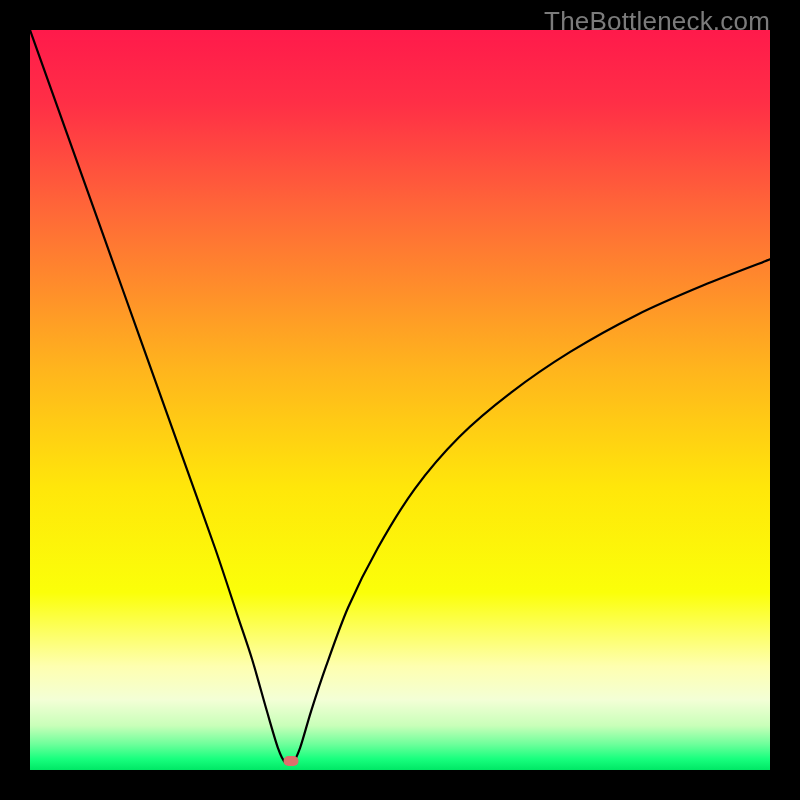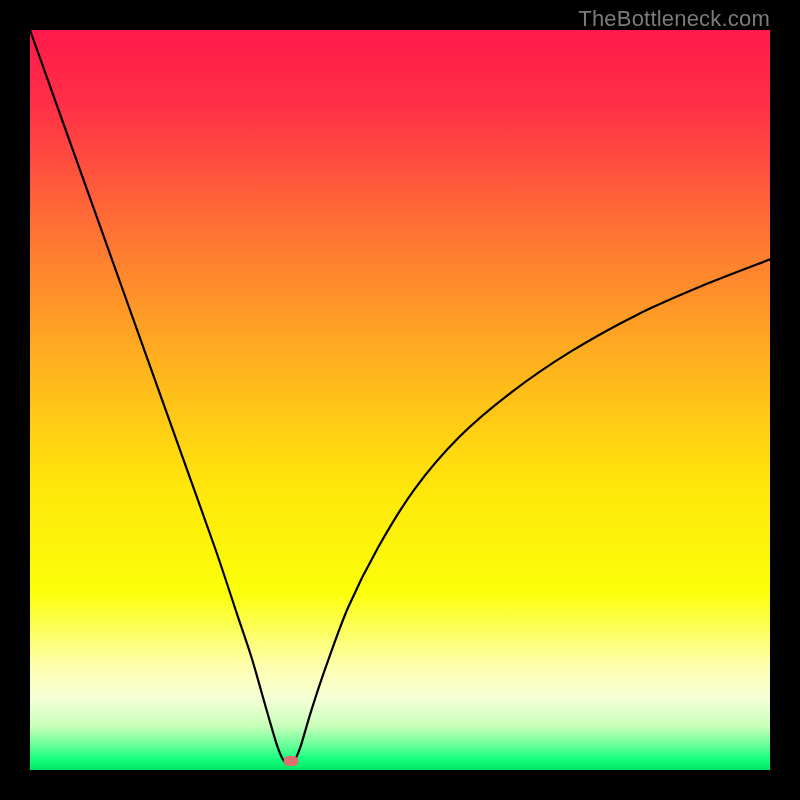--- a/index.html
+++ b/index.html
@@ -30,21 +30,21 @@
   }
   .curve {
     position: absolute;
     inset: 0;
   }
   .watermark {
     position: absolute;
     top: 6px;
     right: 30px;
     color: #7b7b7b;
-    font-size: 22px;
+    font-size: 26px;
     font-weight: 500;
     letter-spacing: 0.2px;
   }
   .marker {
     position: absolute;
     width: 15px;
     height: 10px;
     border-radius: 5px;
     transform: translate(-50%, -50%);
   }

